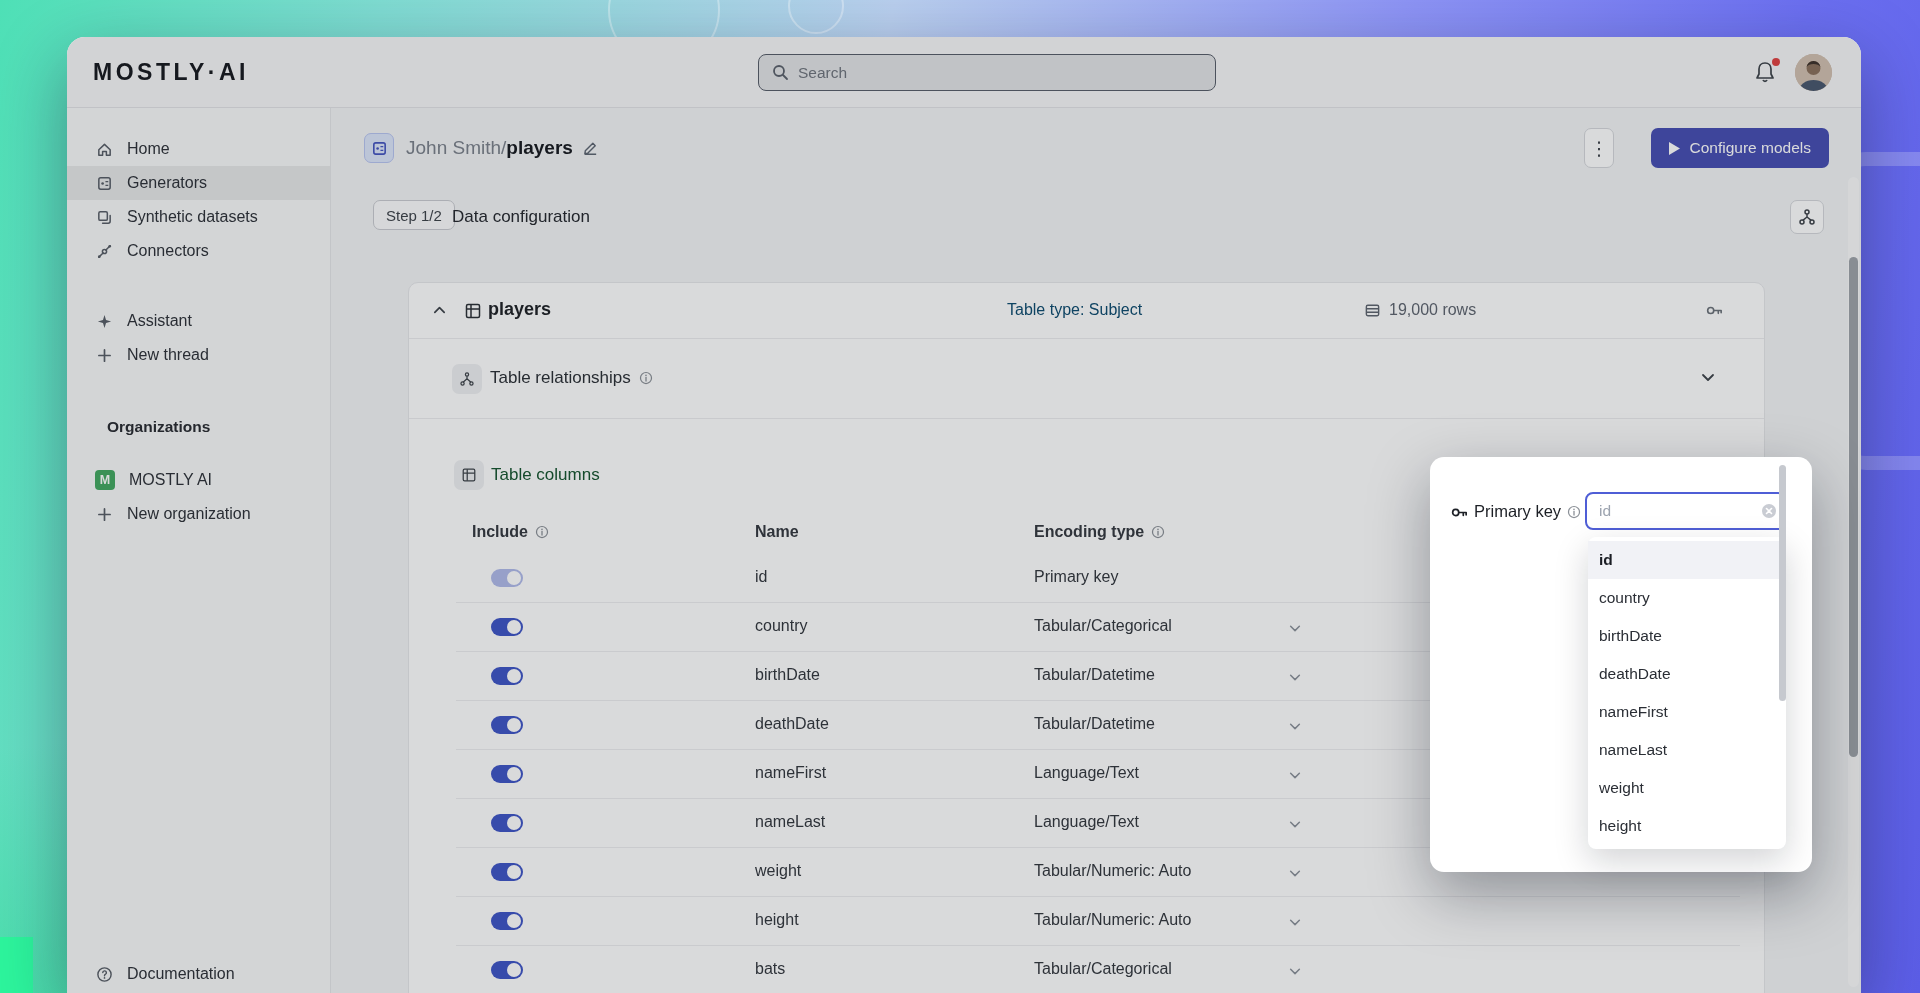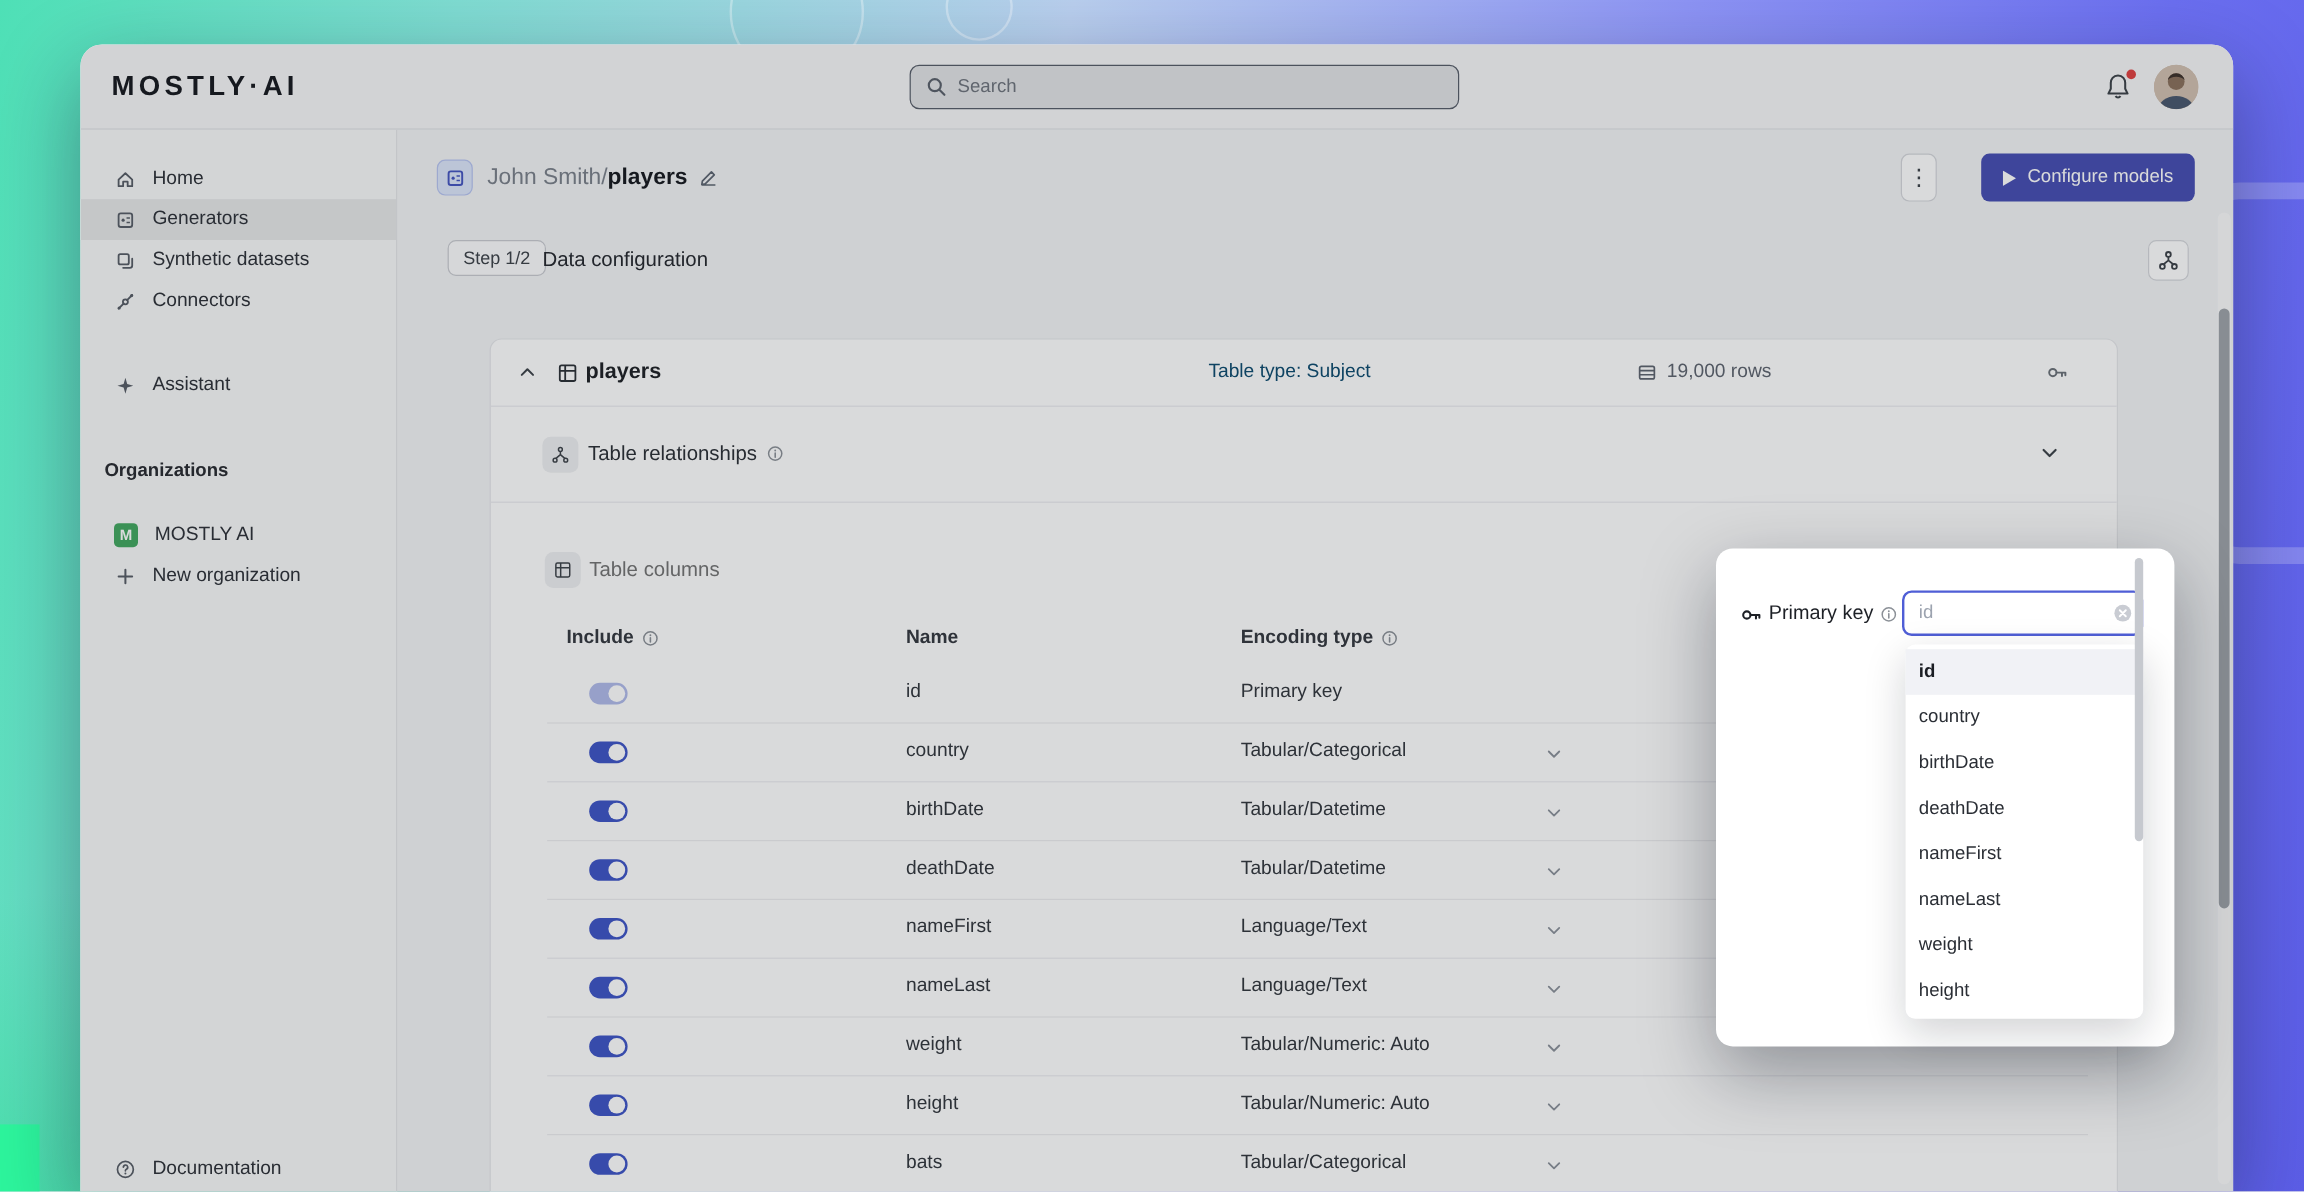--- a/index.html
+++ b/index.html
@@ -27,21 +27,21 @@
   .bell { position:absolute; left:1687px; top:23px; width:24px; height:26px; }
   .bell .dot { position:absolute; right:-2px; top:-2px; width:8px; height:8px; border-radius:50%; background:#e04040; }
   .avatar { position:absolute; left:1728px; top:17px; width:37px; height:37px; border-radius:50%; overflow:hidden; background:#cdb9a9; }
 
   
   .sidebar { position:absolute; left:0; top:71px; width:264px; bottom:0; background:#f8f9f9; border-right:1px solid #e5e6e8; z-index:4; }
   .side-item { height:34px; display:flex; align-items:center; gap:14px; padding-left:28px; font-size:16px; color:#2c3037; cursor:pointer; }
   .side-item.active { background:#e7e8e9; }
   .g1 { margin-top:24px; }
   .g2 { margin-top:36px; }
-  .org-header { margin-top:45px; height:20px; display:flex; align-items:center; padding-left:20px; font-size:15.5px; font-weight:700; color:#272a30; }
+  .org-header { margin-top:45px; height:20px; display:flex; align-items:center; padding-left:40px; font-size:15.5px; font-weight:700; color:#272a30; }
   .g3 { margin-top:26px; }
   .docs { position:absolute; bottom:2px; left:0; right:0; }
   .m-badge { width:20px; height:20px; border-radius:4px; background:#41a85f; color:#fff; font-size:12.5px; font-weight:700; display:flex; align-items:center; justify-content:center; }
   .s-icon { width:18px; height:18px; flex:0 0 18px; display:flex; align-items:center; justify-content:center; color:#565c65; }
 
   
   .main { position:absolute; left:264px; top:71px; right:0; bottom:0; }
   .app-icon { position:absolute; left:33px; top:25px; width:30px; height:30px; border-radius:7px; background:#dde6fb; border:1px solid #b7c4f1; display:flex; align-items:center; justify-content:center; color:#4353c0; }
   .crumb { position:absolute; left:75px; top:29px; font-size:19px; color:#7a808a; display:flex; align-items:center; gap:9px; }
   .crumb b { color:#15181d; font-weight:700; }
@@ -61,21 +61,21 @@
   .rows-info { position:absolute; left:955px; top:18px; font-size:16px; color:#5d636e; display:flex; align-items:center; gap:8px; }
   .hdr-key { position:absolute; left:1296px; top:18px; color:#6a7078; cursor:pointer; }
 
   .rel-row { position:relative; height:80px; border-bottom:1px solid #ececef; cursor:pointer;text-align:center; }
   .icon-box { width:30px; height:30px; border-radius:7px; background:#eff0f2; display:flex; align-items:center; justify-content:center; color:#3c4148; }
   .rel-icon { position:absolute; left:43px; top:25px; }
   .rel-label { position:absolute; left:81px; top:29px; font-size:17px; font-weight:500; color:#2a2e34; display:flex; align-items:center; gap:8px; }
   .rel-chev { position:absolute; right:48px; top:30px; color:#3c4148; }
 
   .cols-icon { position:absolute; left:45px; top:177px; }
-  .cols-label { position:absolute; left:82px; top:182px; font-size:17px; font-weight:500; color:#737373; }
+  .cols-label { position:absolute; left:82px; top:182px; font-size:17px; font-weight:500; color:#14532d; }
   .th { position:absolute; top:240px; font-size:16px; font-weight:700; color:#33373e; display:flex; align-items:center; gap:7px; }
   .th-include { left:63px; } .th-name { left:346px; } .th-enc { left:625px; }
 
   .rows-wrap { position:absolute; left:47px; right:24px; top:271px; }
   .t-row { position:relative; height:49px; border-bottom:1px solid #ededf0; }
   .toggle { position:absolute; left:35px; top:15px; width:32px; height:18px; border-radius:10px; background:#3d53c6; cursor:pointer; }
   .toggle .knob { position:absolute; right:2px; top:2px; width:14px; height:14px; border-radius:50%; background:#fff; }
   .toggle.muted { background:#b0baea; }
   .c-name { position:absolute; left:299px; top:14px; font-size:16px; color:#31353c; }
   .c-enc { position:absolute; left:578px; top:14px; font-size:16px; color:#31353c; }
@@ -181,20 +181,28 @@
         <span>Connectors</span>
       </div>
 
       <div class="side-item g2">
         <span class="s-icon">
             <svg width="17" height="17" viewBox="0 0 18 18">
               <path d="M9 2 L10.6 7.4 L16 9 L10.6 10.6 L9 16 L7.4 10.6 L2 9 L7.4 7.4 Z" fill="currentColor"></path>
             </svg>
           </span>
         <span>Assistant</span>
+      </div>
+      <div class="side-item">
+        <span class="s-icon">
+            <svg width="15" height="15" viewBox="0 0 16 16">
+              <path d="M8 2 V14 M2 8 H14" stroke="currentColor" stroke-width="1.8" stroke-linecap="round"></path>
+            </svg>
+          </span>
+        <span>New thread</span>
       </div>
 
       <div class="org-header">Organizations</div>
 
       <div class="side-item g3">
         <span class="m-badge">M</span>
         <span>MOSTLY AI</span>
       </div>
       <div class="side-item">
         <span class="s-icon">

